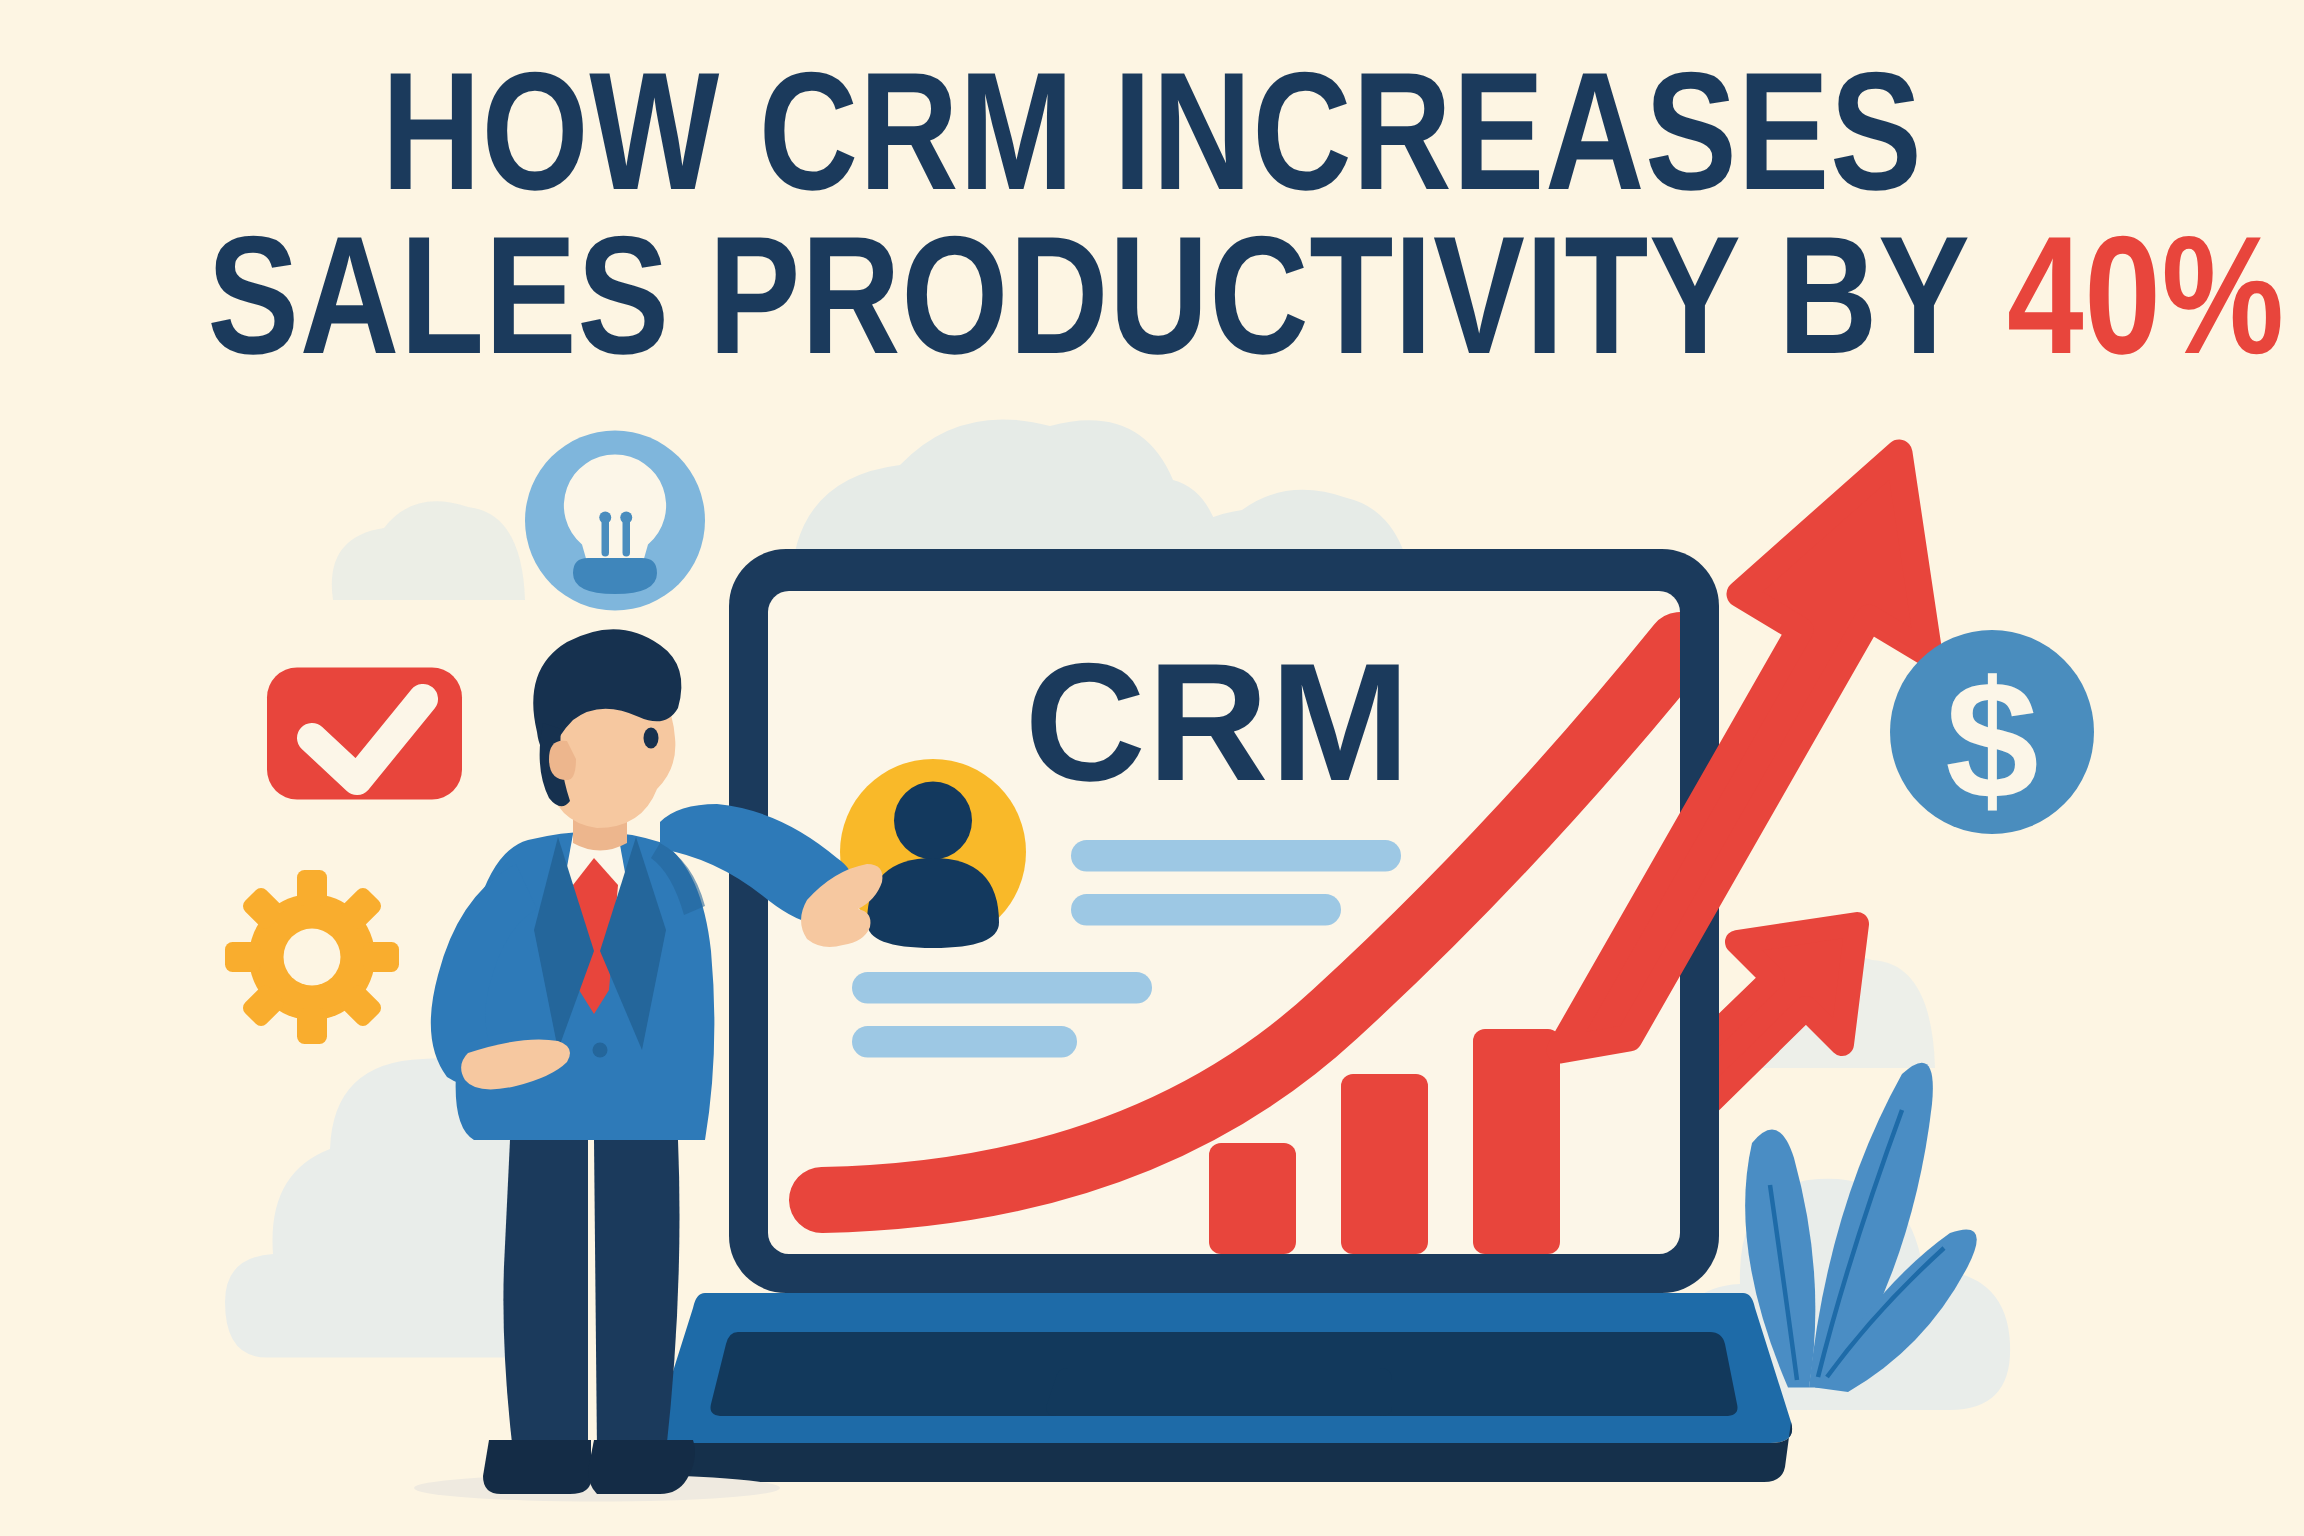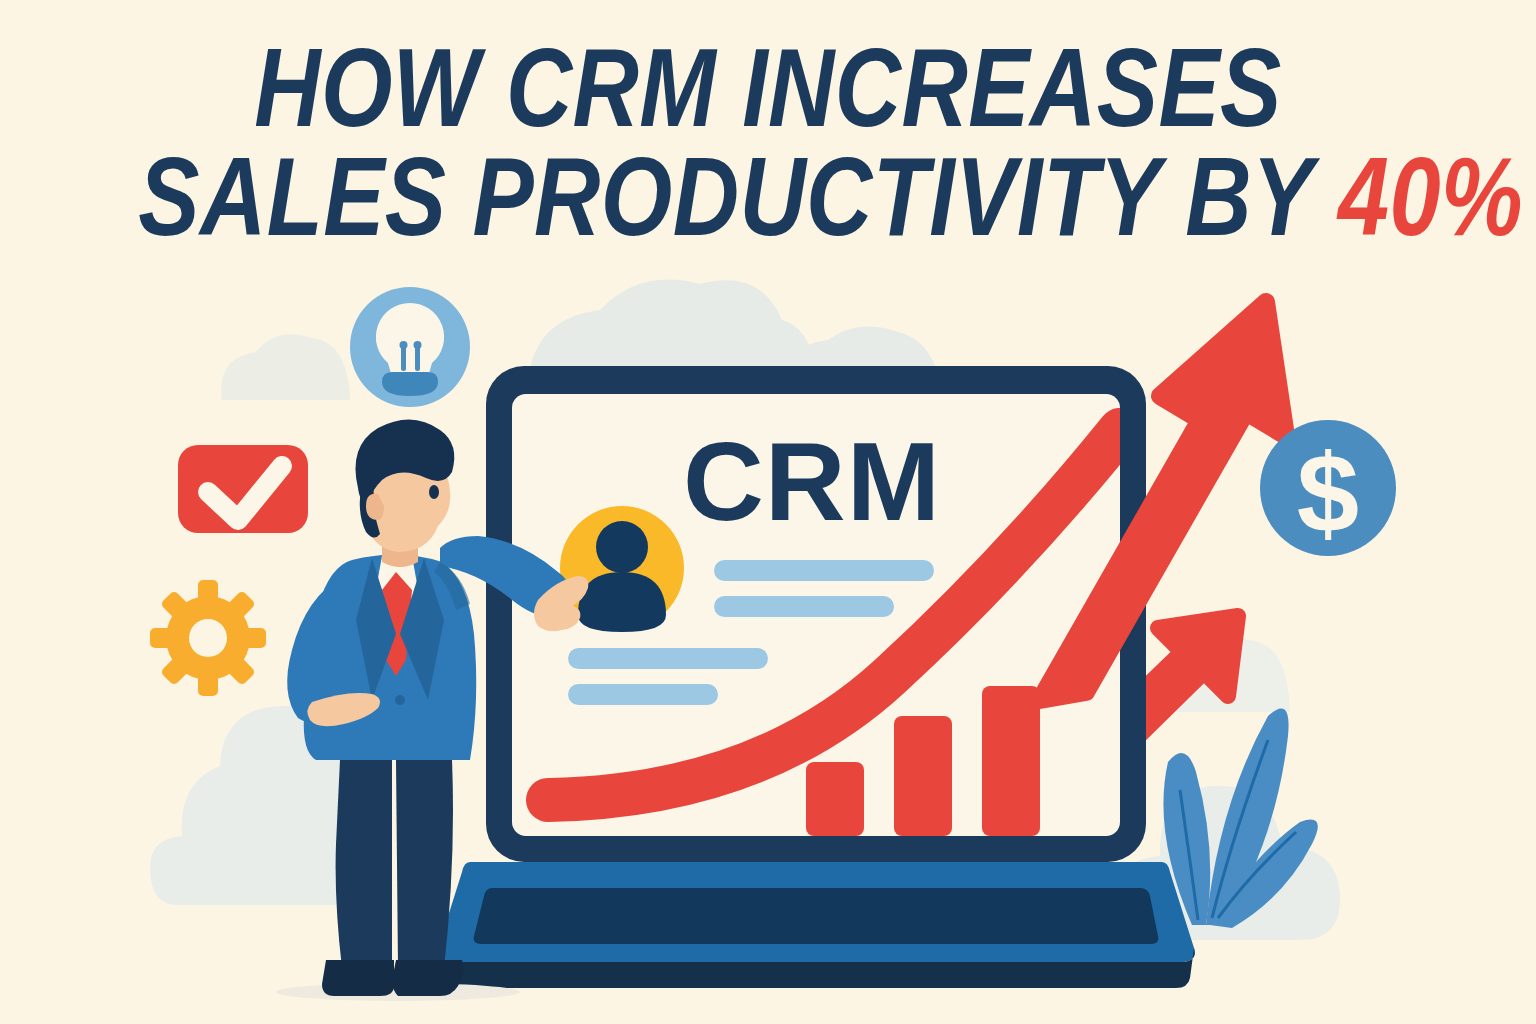--- a/index.html
+++ b/index.html
@@ -237,20 +237,20 @@
       <path d="M362 482 Q356 512 366 532 Q374 542 380 534 Q372 510 374 486 Z" fill="#16314F"></path>
 
       <path d="M378 494 q-12 -2 -12 12 q0 14 12 14 q6 0 6 -14 Z" fill="#EDB68D"></path>
 
       <ellipse cx="434" cy="492" rx="5" ry="7" fill="#16314F"></ellipse>
     </g>
 
   </svg>
 
   <div style="position:absolute; left:0; top:34px; width:1536px; text-align:center;
-              line-height:0.97; user-select:none;font-style:italic;">
+              line-height:0.97; user-select:none;">
     <div class="ttl" style="font-size:112px; color:#1B3A5C; transform:scaleX(0.82); transform-origin:center;">HOW CRM INCREASES</div>
     <div class="ttl" style="font-size:112px; color:#1B3A5C; transform:scaleX(0.82); transform-origin:center; white-space:nowrap;">
       <span>SALES PRODUCTIVITY BY </span><span style="color:#E8453C;">40%</span>
     </div>
   </div>
 
 </div>
 
 </body></html>

